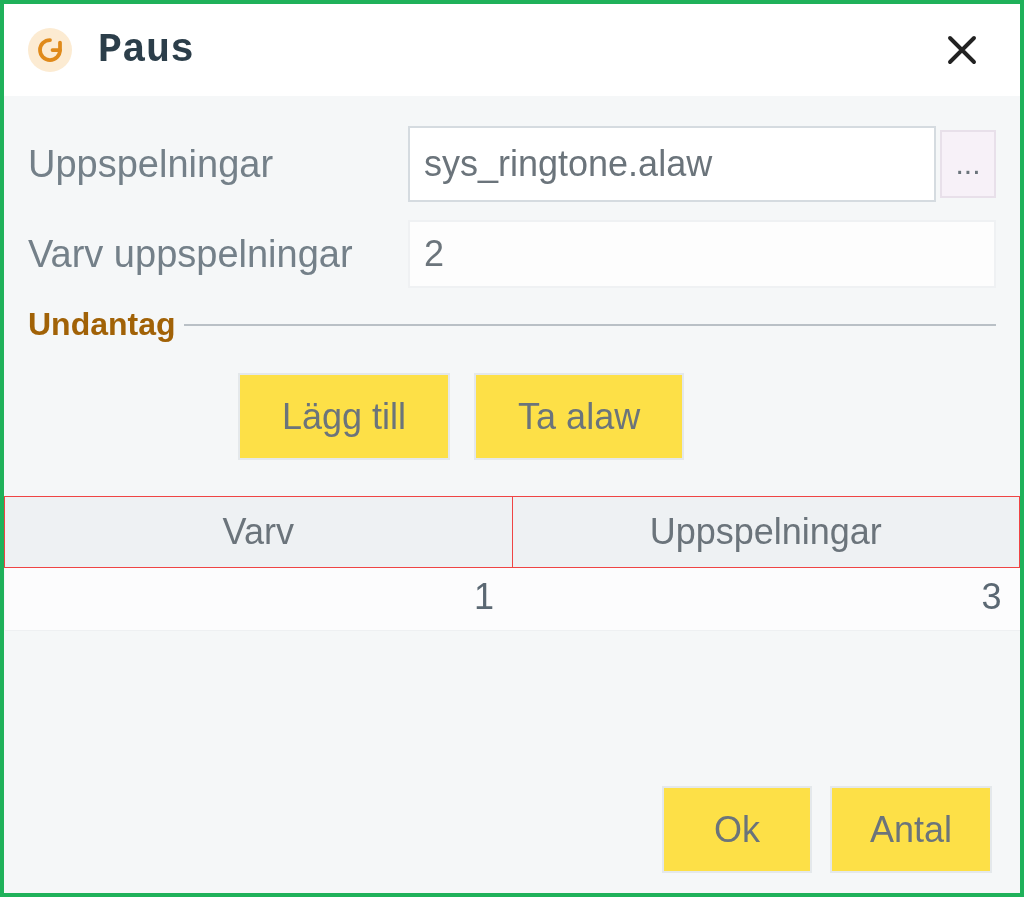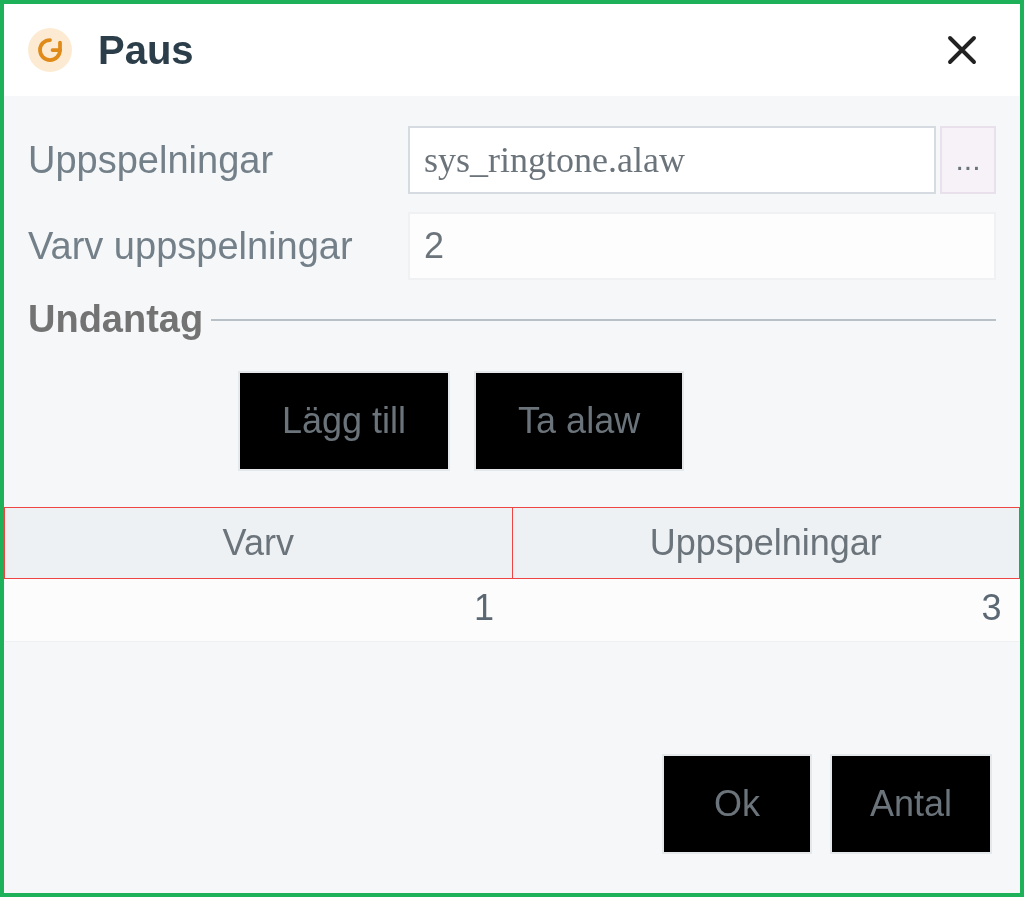--- a/index.html
+++ b/index.html
@@ -19,20 +19,21 @@
     background:#f5f7f8;
   }
   
   .titlebar{
     height:92px;
     background:#ffffff;
     display:flex;
     align-items:center;
     padding:0 28px 0 24px;
     box-sizing:border-box;
+    font-family:Liberation Mono, monospace;
   }
   .app-icon{
     width:44px;height:44px;
     border-radius:50%;
     background:#fcebd2;
     display:flex;align-items:center;justify-content:center;
     margin-right:26px;
   }
   .app-icon svg{display:block;}
   .title-text{
@@ -57,28 +58,28 @@
     align-items:center;
     margin-bottom:18px;
   }
   .form-label{
     width:380px;
     font-size:38px;
     color:#748089;
   }
   .textinput{
     flex:1;
-    height:68px;
+    height:76px;
     border:2px solid #d5dbe0;
     background:#ffffff;
     box-sizing:border-box;
     padding:0 14px;
     font-size:36px;
     color:#6b747b;
-    font-family:Liberation Serif, serif;
+    font-family:Liberation Sans, sans-serif;
   }
   .numinput{
     flex:1;
     height:68px;
     border:2px solid #eff1f3;
     background:#fdfdfd;
     box-sizing:border-box;
     padding:0 14px;
     font-size:36px;
     color:#6b747b;
@@ -94,40 +95,40 @@
     color:#6b747b;
     font-size:30px;
     cursor:pointer;
   }
   
   .section-header{
     display:flex;align-items:center;
     margin:18px 0 30px 0;
   }
   .section-title{
-    font-size:38px;
+    font-size:32px;
     font-weight:700;
-    color:#737373;
+    color:#a16207;
     padding-right:8px;
   }
   .section-line{
     flex:1;height:2px;background:#b9c0c6;
   }
   
   .btn-row{
     display:flex;
     gap:24px;
     margin-left:210px;
     margin-bottom:36px;
   }
   .btn{
-    height:100px;
+    height:87px;
     padding:0 42px;
     border:2px solid #e4e8eb;
-    background:#000000;
+    background:#fde047;
     font-size:36px;
     color:#6b747b;
     display:flex;align-items:center;justify-content:center;
     cursor:pointer;
     box-sizing:border-box;
   }
   
   .table{
     width:100%;
     border-collapse:collapse;
@@ -148,21 +149,21 @@
     height:54px;
     font-size:36px;
     color:#5b6873;
     padding:2px 18px 6px 18px;
     text-align:right;
     border-bottom:1px solid #eef0f2;
   }
   
   .footer{
     position:absolute;
-    bottom:39px;right:28px;
+    bottom:20px;right:28px;
     display:flex;gap:18px;
   }
   .footer .btn{
     min-width:150px;
     padding:0 38px;
   }
 </style>
 </head>
 <body>
 

